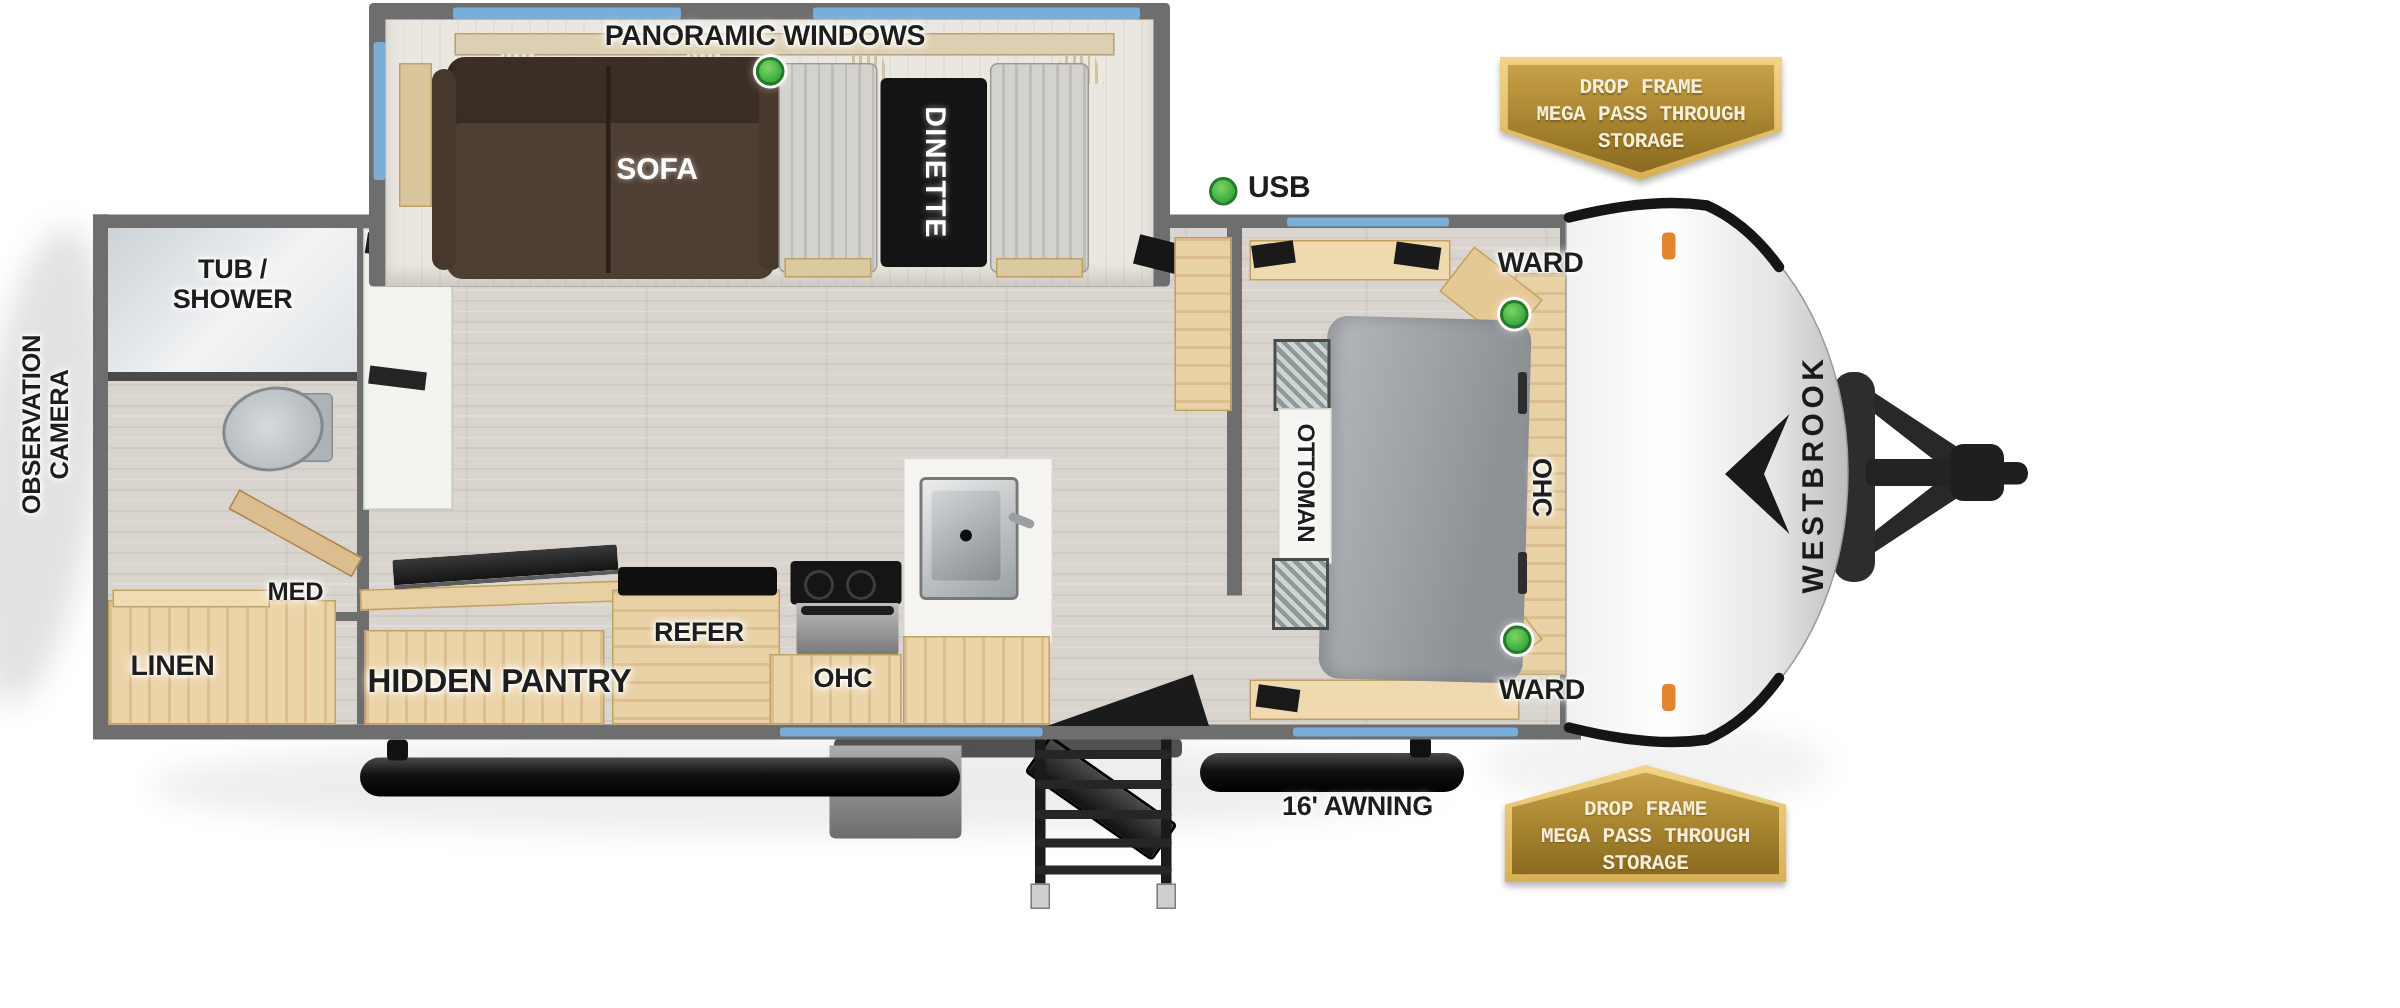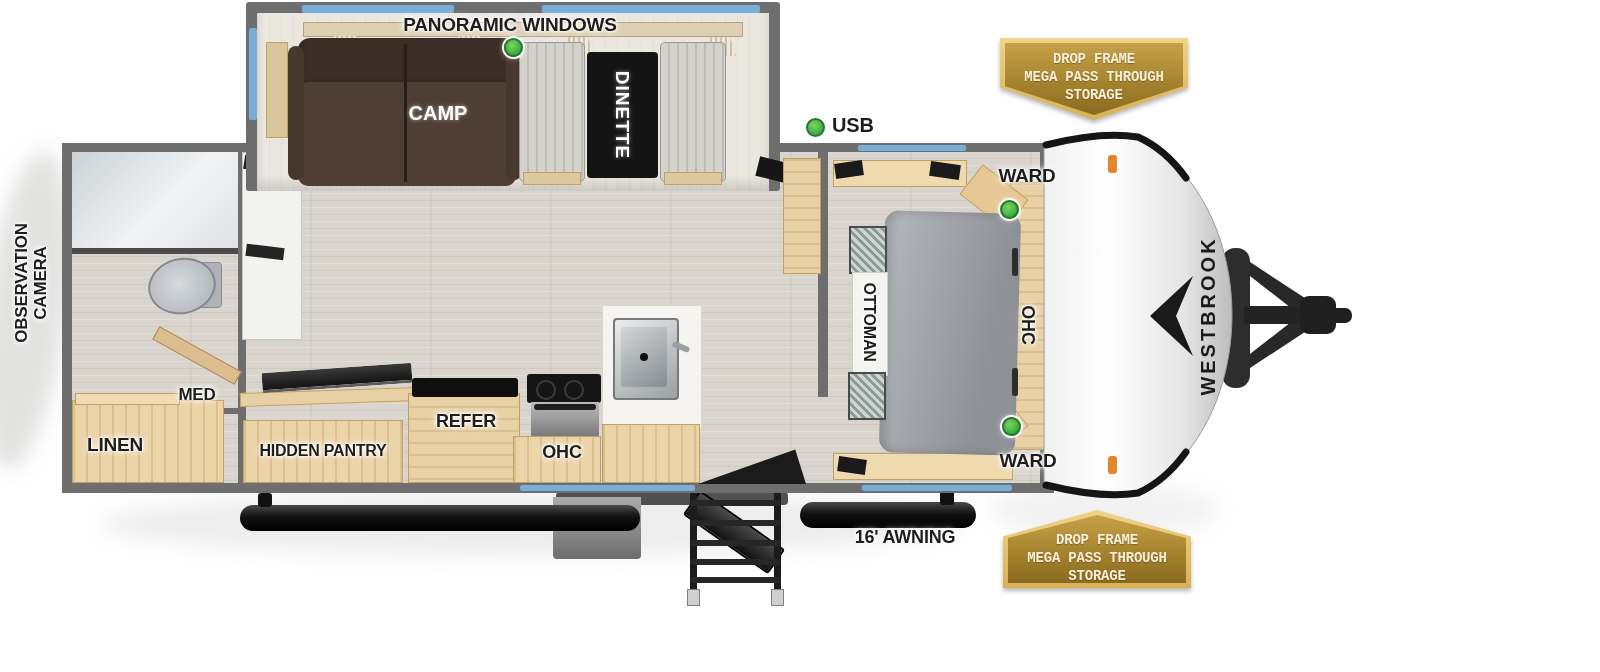--- a/index.html
+++ b/index.html
@@ -176,29 +176,33 @@
     <text x="170" y="195" transform="rotate(-90 170 188)" text-anchor="middle" font-family="Liberation Sans, sans-serif" font-size="20" font-weight="bold" letter-spacing="3" fill="#1a1a1a">WESTBROOK</text>
   </svg>
 
   <div class="dot" style="left:504px;top:38px;"></div>
   <div class="dot" style="left:806px;top:118px;"></div>
   <div class="dot" style="left:1000px;top:200px;"></div>
   <div class="dot" style="left:1002px;top:417px;"></div>
 
   <div class="lbl" style="left:400px;top:15px;width:220px;font-size:19px;">PANORAMIC WINDOWS</div>
   <div class="lbl" style="left:832px;top:114px;width:60px;font-size:20px;text-align:left;">USB</div>
-  <div class="lbl-w" style="left:388px;top:102px;width:100px;font-size:20px;">CAMP</div>
+  <div class="lbl-w" style="left:388px;top:102px;width:100px;font-size:20px;">SOFA</div>
   <div class="lbl-w" style="left:567px;top:105px;width:110px;height:20px;font-size:19px;letter-spacing:1px;transform:rotate(90deg);">DINETTE</div>
+  <div class="lbl" style="left:80px;top:170px;width:150px;font-size:18px;">
+    <span>TUB /</span>
+      <span>SHOWER</span>
+  </div>
   <div class="lbl" style="left:167px;top:386px;width:60px;font-size:17px;">MED</div>
   <div class="lbl" style="left:65px;top:435px;width:100px;font-size:19px;">LINEN</div>
   <div class="lbl" style="left:-45px;top:263px;width:155px;height:40px;font-size:17px;transform:rotate(-90deg);">
     <span>OBSERVATION</span>
       <span>CAMERA</span>
   </div>
-  <div class="lbl" style="left:233px;top:442px;width:180px;font-size:16px;">HIDDEN PANTRY</div>
+  <div class="lbl" style="left:243px;top:442px;width:180px;font-size:22px;">HIDDEN PANTRY</div>
   <div class="lbl" style="left:406px;top:412px;width:120px;font-size:18px;">REFER</div>
   <div class="lbl" style="left:512px;top:443px;width:100px;font-size:18px;">OHC</div>
   <div class="lbl" style="left:977px;top:166px;width:100px;font-size:19px;">WARD</div>
   <div class="lbl" style="left:978px;top:451px;width:100px;font-size:19px;">WARD</div>
   <div class="lbl" style="left:814px;top:313px;width:110px;height:18px;font-size:16px;transform:rotate(90deg);">OTTOMAN</div>
   <div class="lbl" style="left:993px;top:316px;width:70px;height:18px;font-size:18px;transform:rotate(90deg);">OHC</div>
   <div class="lbl" style="left:830px;top:528px;width:150px;font-size:18px;">16' AWNING</div>
 
   <div class="badge" style="left:1000px;top:38px;width:188px;height:82px;">
     <div class="outer clip-dn">

